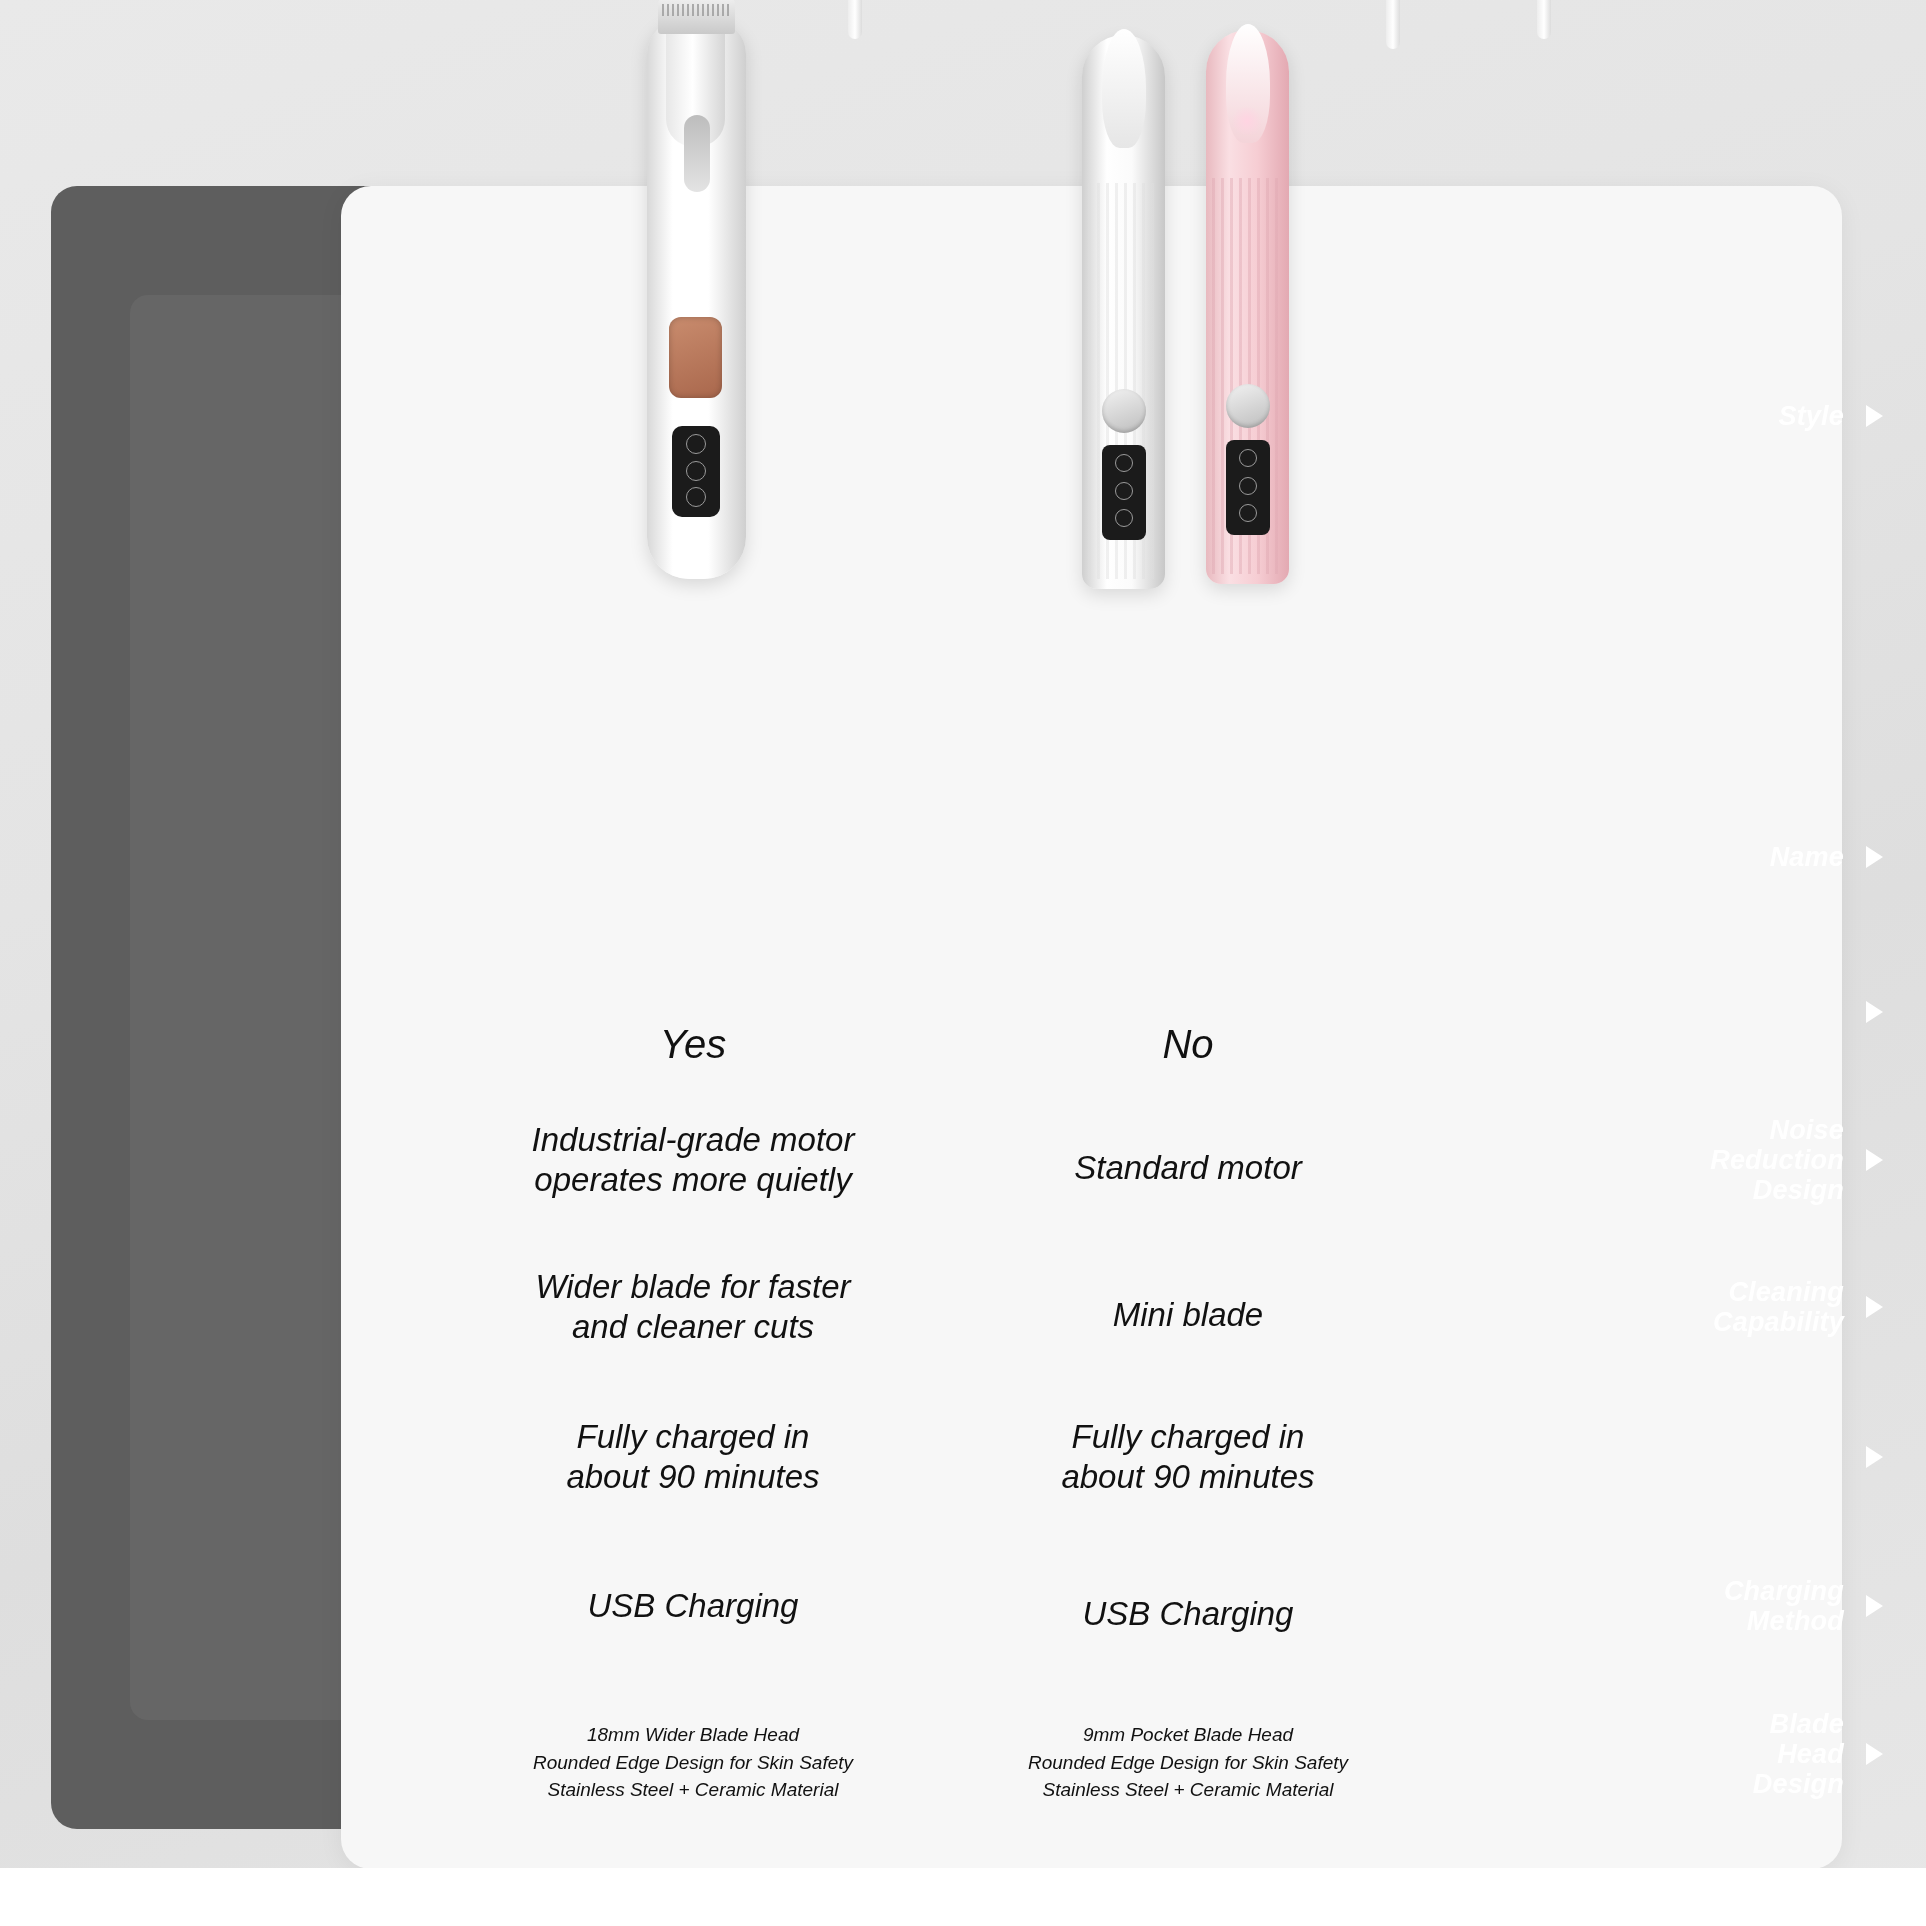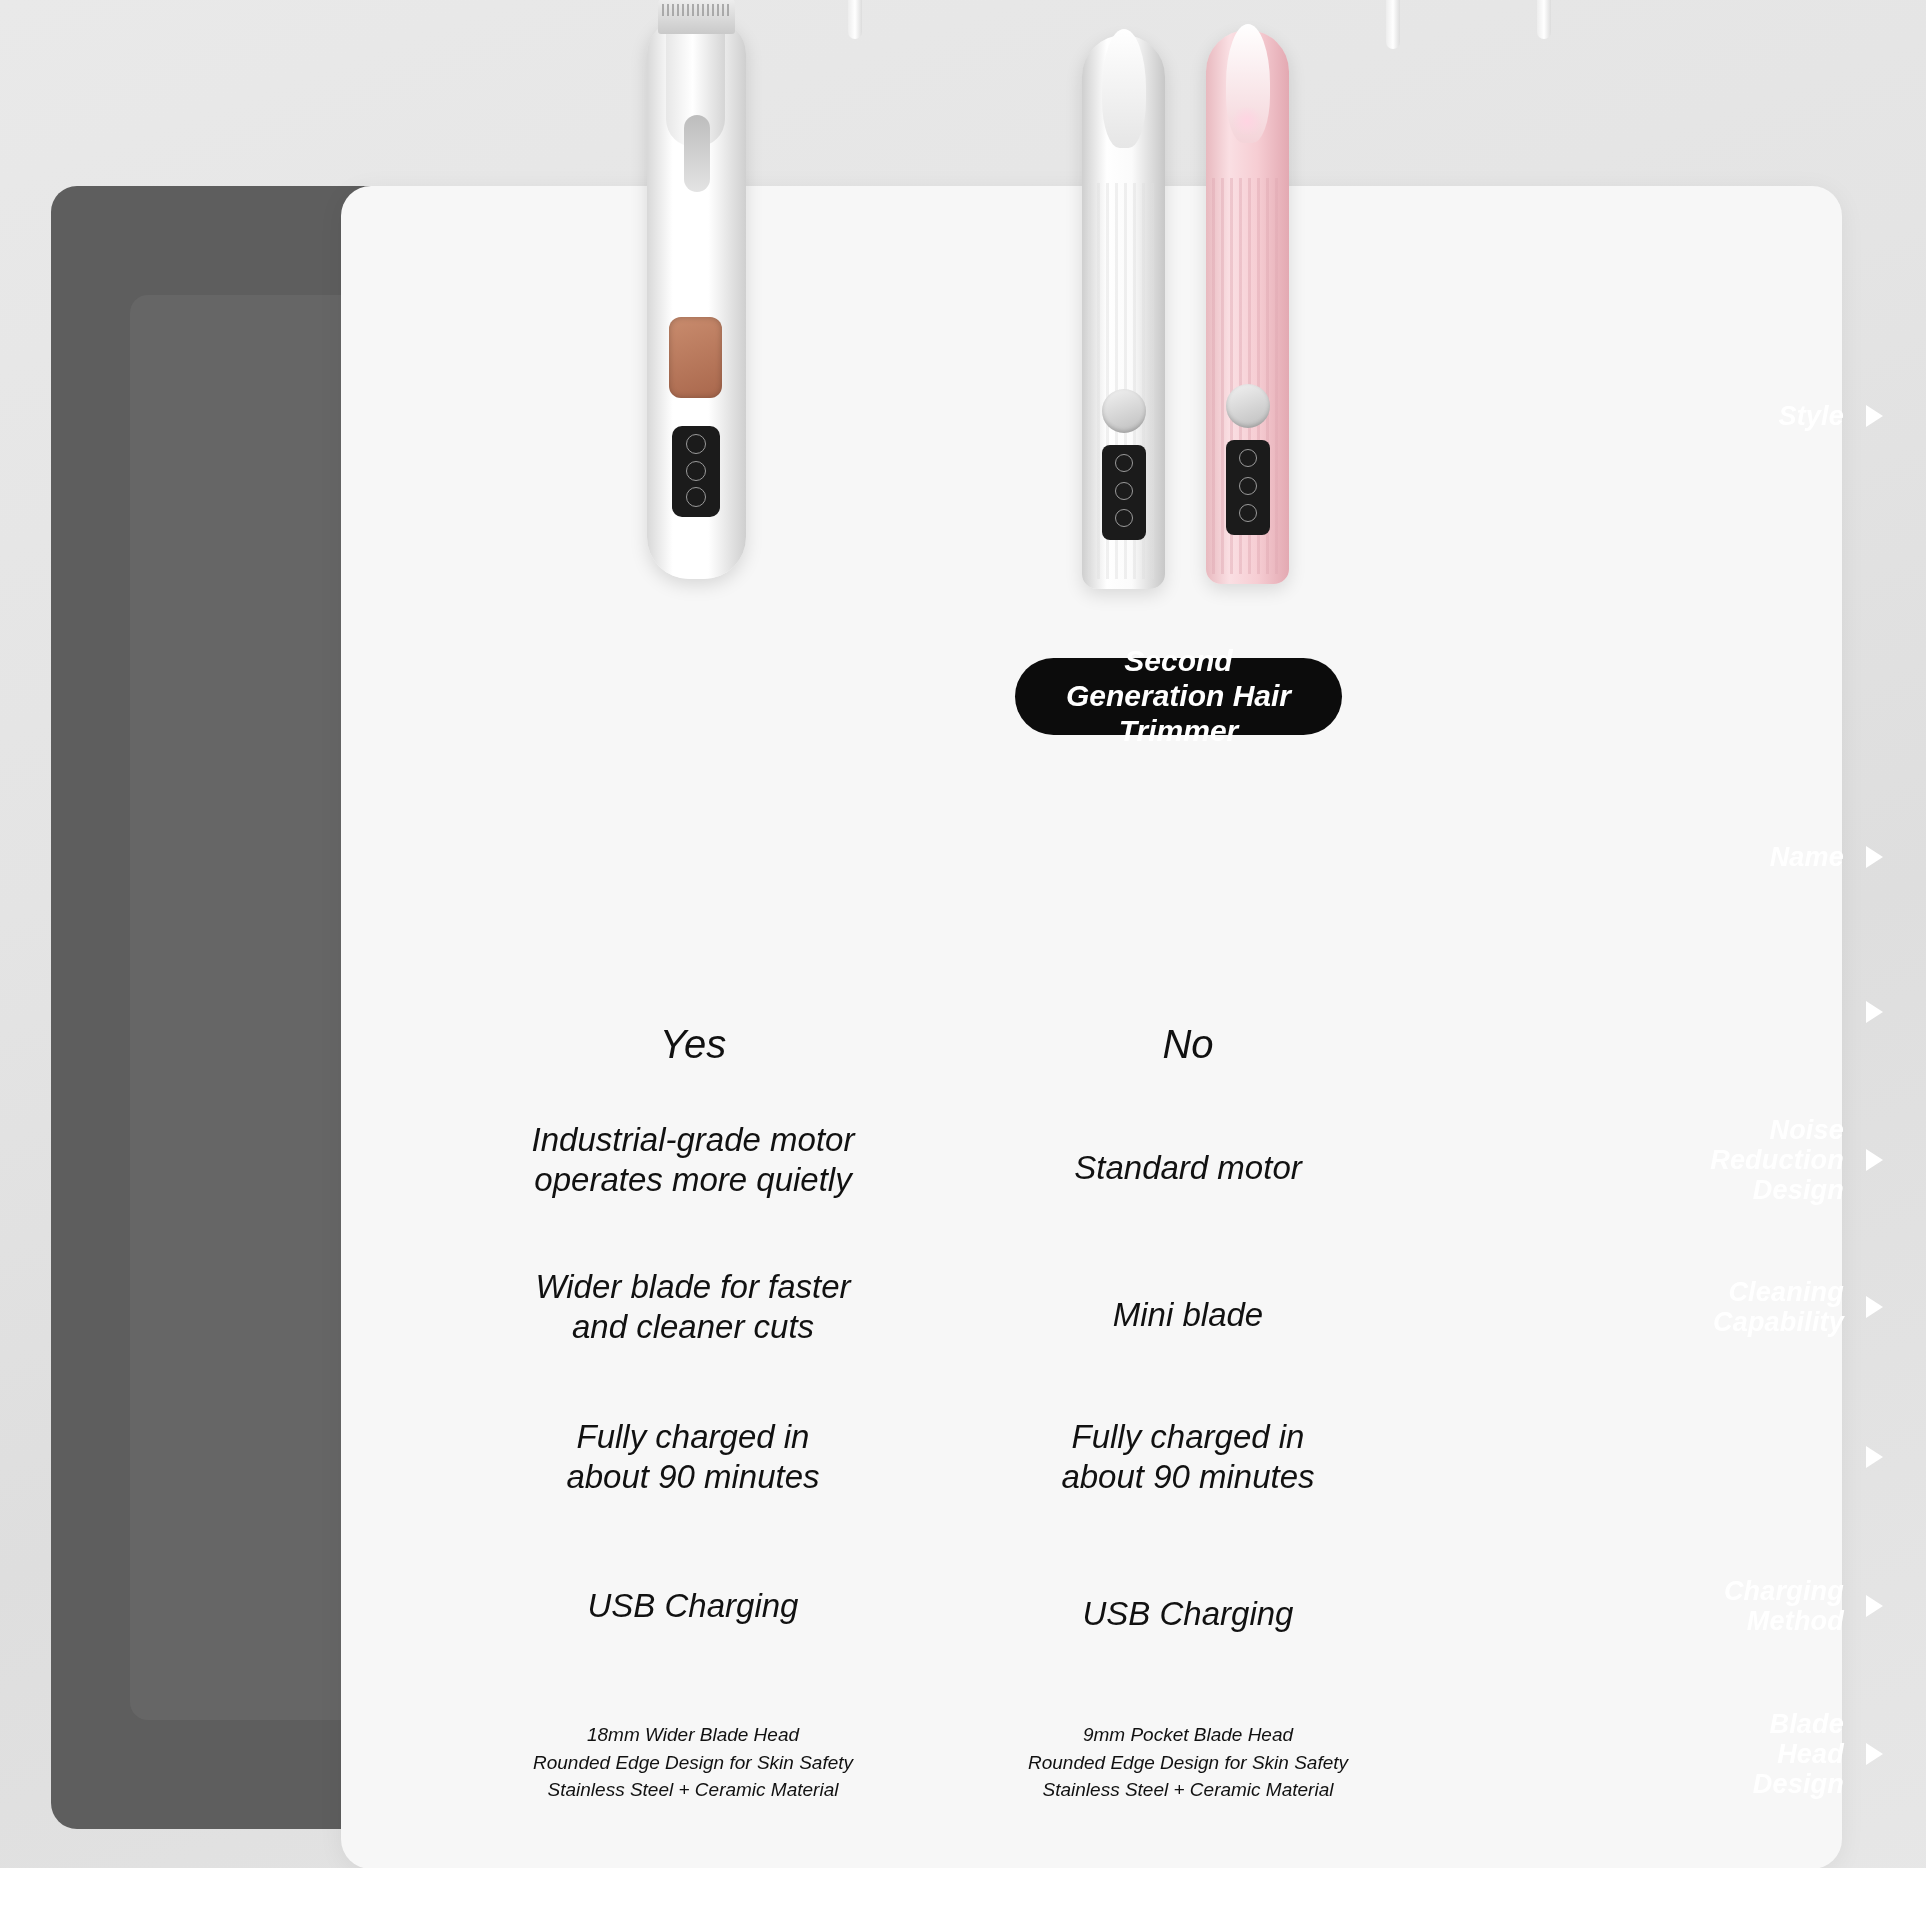--- a/index.html
+++ b/index.html
@@ -342,22 +342,20 @@
     <div class="glow"></div>
     <div class="ridges"></div>
     <div class="btn-round"></div>
     <div class="spanel">
         <i></i>
         <i></i>
         <i></i>
       </div>
   </div>
 
-  <div class="name-pill pill-b">Second Generation
-Hair Trimmer</div>
 
   <div class="cell cell-a big" style="top:1012px">Yes</div>
   <div class="cell cell-b big" style="top:1012px">No</div>
 
   <div class="cell cell-b mid" style="top:1168px">Standard motor</div>
   <div class="cell cell-a mid" style="top:1160px">Industrial-grade motor
 operates more quietly</div>
 
   <div class="cell cell-a mid" style="top:1307px">Wider blade for faster
 and cleaner cuts</div>

